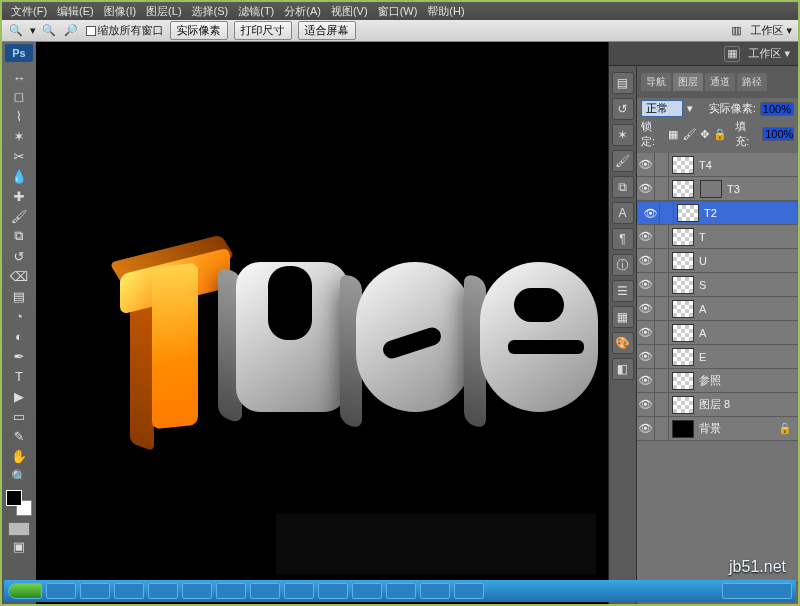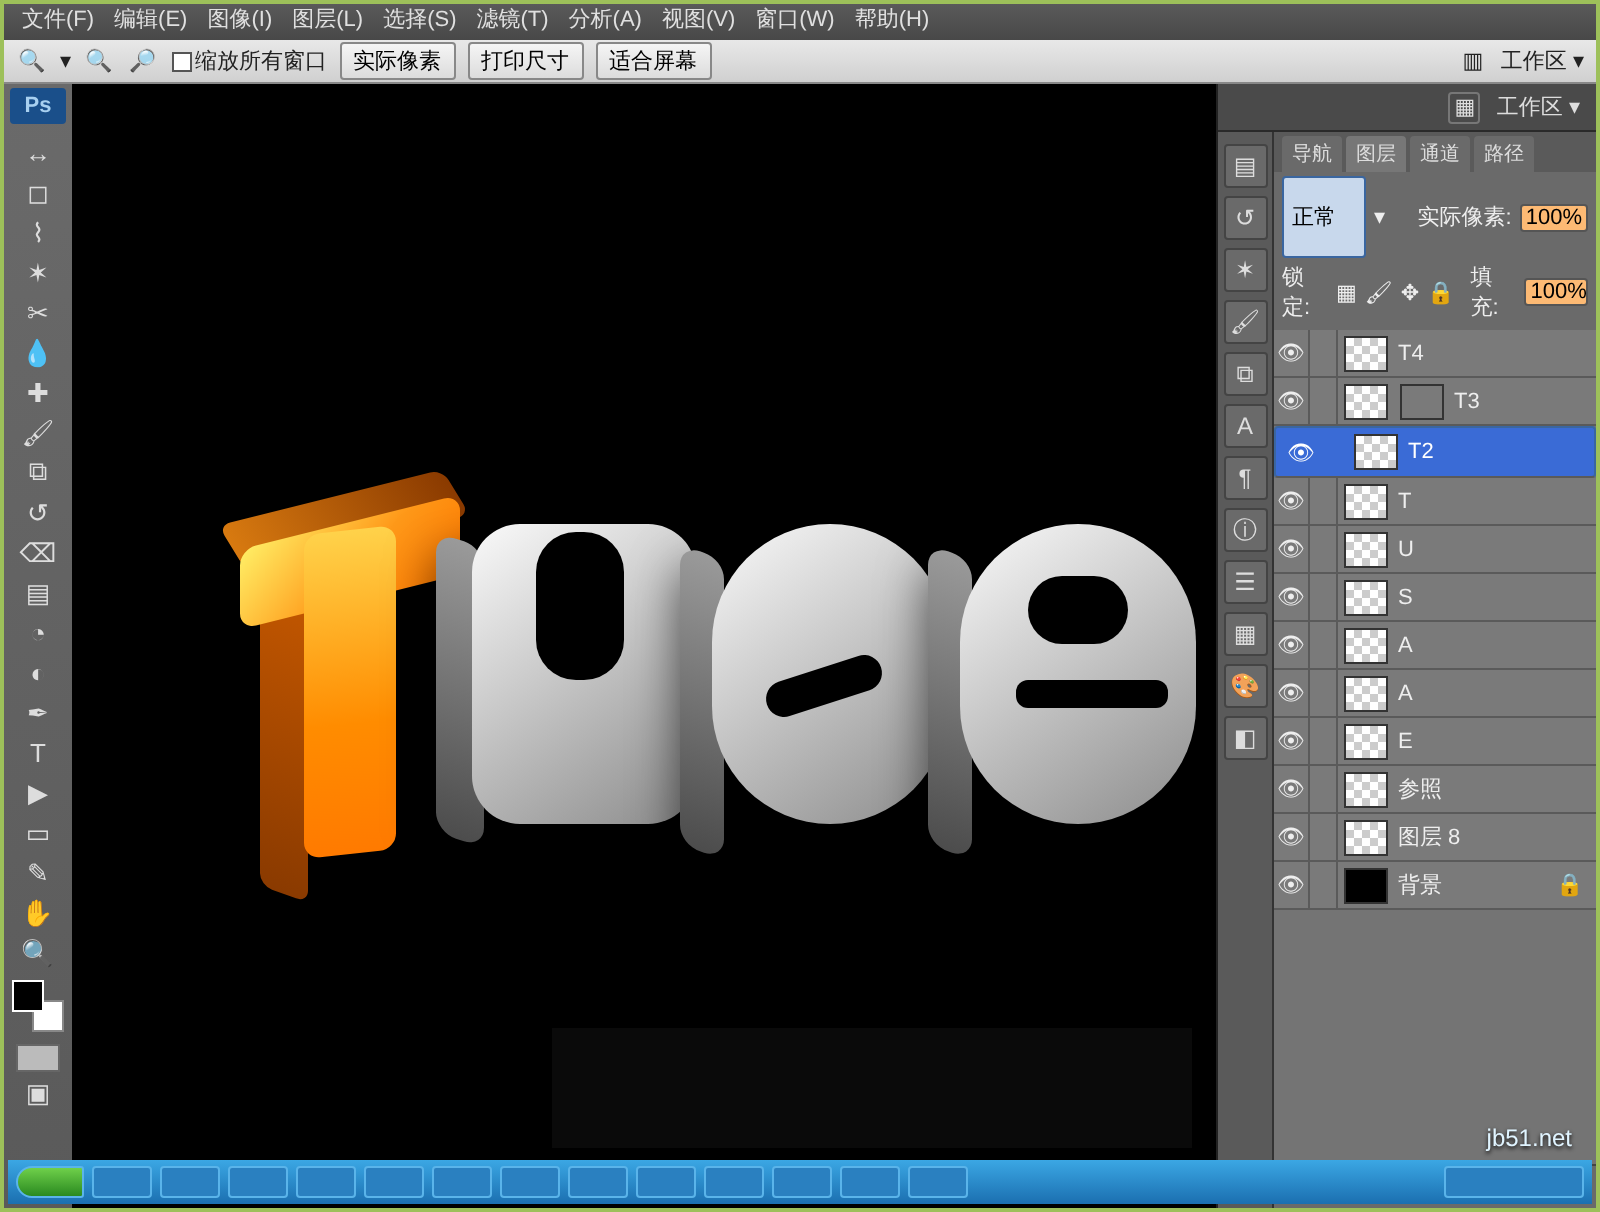--- a/index.html
+++ b/index.html
@@ -1,18 +1,18 @@
 <!DOCTYPE html>
 <html><head>
 <meta charset="utf-8">
 <style>
 *{margin:0;padding:0;box-sizing:border-box;font-family:"Microsoft YaHei",SimSun,sans-serif;font-size:11px;-webkit-font-smoothing:antialiased}
 body{background:#fff;width:800px;height:606px;position:relative;overflow:hidden}
 .frame{position:absolute;inset:0;border:2px solid #9dc05a}
-.menubar{height:18px;background:linear-gradient(#5a5a5a,#484848);display:flex;padding:0 4px;color:#e0e0e0}
+.menubar{height:18px;background:linear-gradient(#5a5a5a,#484848);display:flex;align-items:center;padding:0 4px;color:#e0e0e0}
 .menubar span{padding:0 5px;cursor:default}
 .optbar{height:22px;background:linear-gradient(#e8e8e8,#d0d0d0);display:flex;align-items:center;padding:0 6px;gap:6px;border-bottom:1px solid #888;color:#222}
 .optbar .ico{width:16px;height:16px;display:inline-flex;align-items:center;justify-content:center}
 .chk{width:10px;height:10px;border:1px solid #555;background:#fff;display:inline-block;margin-right:2px;vertical-align:middle}
 .btn{background:linear-gradient(#f5f5f5,#dcdcdc);border:1px solid #888;border-radius:2px;padding:1px 6px;cursor:pointer}
 .mainrow{display:flex;height:calc(100% - 40px);background:#454545}
 .toolbox{width:34px;background:linear-gradient(#6a6a6a,#5a5a5a);display:flex;flex-direction:column;align-items:center;padding:2px 0;gap:0}
 .ps-badge{width:28px;height:18px;background:#1a4f8a;color:#a8d0f0;font-weight:bold;font-size:11px;display:flex;align-items:center;justify-content:center;border-radius:2px;margin-bottom:4px}
 .tool{width:24px;height:20px;display:flex;align-items:center;justify-content:center;color:#ddd;cursor:pointer;position:relative;font-size:13px}
 .swatch{position:relative;width:26px;height:26px;margin-top:4px}
@@ -43,42 +43,42 @@
 .le .slit{position:absolute;width:76px;height:14px;background:#000;left:28px;top:78px;border-radius:6px}
 .le .hole{position:absolute;width:50px;height:34px;background:#000;border-radius:20px;left:34px;top:26px}
 .ls .mid{position:absolute;width:60px;height:18px;background:#000;left:26px;top:72px;border-radius:10px;transform:rotate(-18deg)}
 .right{width:190px;background:#535353;display:flex;flex-direction:column;border-left:1px solid #222}
 .mini{height:24px;background:#4a4a4a;display:flex;align-items:center;justify-content:flex-end;padding:0 8px;gap:8px;color:#ddd;border-bottom:1px solid #2a2a2a}
 .mini .ic{width:16px;height:16px;border:1px solid #777;border-radius:2px;display:flex;align-items:center;justify-content:center}
 .palettes{display:flex;flex:1}
 .pstrip{width:28px;background:#5a5a5a;border-right:1px solid #333;display:flex;flex-direction:column;align-items:center;gap:4px;padding-top:6px}
 .pstrip .pi{width:22px;height:22px;background:#6a6a6a;border:1px solid #444;border-radius:2px;display:flex;align-items:center;justify-content:center;color:#ddd;font-size:12px}
 .layers{flex:1;display:flex;flex-direction:column;background:#6a6a6a}
-.tabbar{height:20px;background:#5a5a5a;display:flex;align-items:flex-end;gap:2px;padding-left:4px;color:#ddd}
+.tabbar{height:32px;background:#5a5a5a;display:flex;align-items:center;gap:2px;padding-left:4px;color:#ddd}
 .tabbar .tab{padding:2px 5px;background:#6a6a6a;border-radius:2px 2px 0 0;font-size:10px}
 .tabbar .tab.act{background:#777}
 .lprops{background:#6a6a6a;padding:2px 4px;color:#eee;font-size:10px}
 .lprops .row{display:flex;align-items:center;gap:4px;margin-bottom:2px}
-.sel{background:#c8d8ec;color:#000;padding:12px 4px;border:1px solid #3a66a0;border-radius:2px;min-width:42px;display:inline-block}
-.pct{background:#fdba74;color:#000;padding:0 2px;border:1px solid #555;border-radius:2px;min-width:30px;text-align:center;display:inline-block}
+.sel{background:#c8d8ec;color:#000;padding:0 4px;border:1px solid #3a66a0;border-radius:2px;min-width:42px;display:inline-block}
+.pct{background:#1d4ed8;color:#000;padding:0 2px;border:1px solid #555;border-radius:2px;min-width:30px;text-align:center;display:inline-block}
 .layerlist{flex:1;overflow:auto;background:#747474}
 .lrow{display:flex;align-items:center;height:24px;border-bottom:1px solid #5a5a5a;background:#7a7a7a;color:#eee;font-size:10px}
 .lrow.sel{background:#3a6bd6;color:#fff}
 .eye{width:18px;height:100%;display:flex;align-items:center;justify-content:center;border-right:1px solid #5a5a5a}
 .lock{width:14px;height:100%;border-right:1px solid #5a5a5a}
 .thumb{width:22px;height:18px;background:#fff;margin:0 3px;border:1px solid #333;background-image:linear-gradient(45deg,#ccc 25%,transparent 25%,transparent 75%,#ccc 75%),linear-gradient(45deg,#ccc 25%,transparent 25%,transparent 75%,#ccc 75%);background-size:8px 8px;background-position:0 0,4px 4px}
 .thumb.black{background:#000;background-image:none}
 .thumb.mask{background:linear-gradient(90deg,#000 50%,#fff 50%);background-image:none}
 .lrow .nm{flex:1;padding-left:2px}
 .pfoot{height:22px;background:#6a6a6a;display:flex;align-items:center;justify-content:space-around;border-top:1px solid #444;color:#ddd}
 .pfoot .fi{width:16px;height:14px;display:flex;align-items:center;justify-content:center}
 .taskbar{position:absolute;left:2px;right:2px;bottom:2px;height:22px;background:linear-gradient(#3ba7e4,#1b6fb0);display:flex;align-items:center;padding:0 4px;gap:4px}
 .taskbar .tb{width:30px;height:16px;background:#2a80c0;border:1px solid #5ab4ea;border-radius:2px}
 .footer{position:absolute;right:12px;bottom:28px;text-align:right;color:#fff}
-.footer .a{color:#e0f4ff;font-size:12px;text-shadow:0 1px 2px #000}
+.footer .a{color:#e0f4ff;font-size:16px;text-shadow:0 1px 2px #000}
 .footer .b{font-size:20px;font-weight:bold;background:linear-gradient(#fff,#ffe08a,#d78a1e);-webkit-background-clip:text;color:transparent;text-shadow:0 2px 2px rgba(0,0,0,.4)}
 </style>
 </head>
 <body>
 
 <div class="frame">
   <div class="menubar">
     <span>文件(F)</span>
     <span>编辑(E)</span>
     <span>图像(I)</span>

